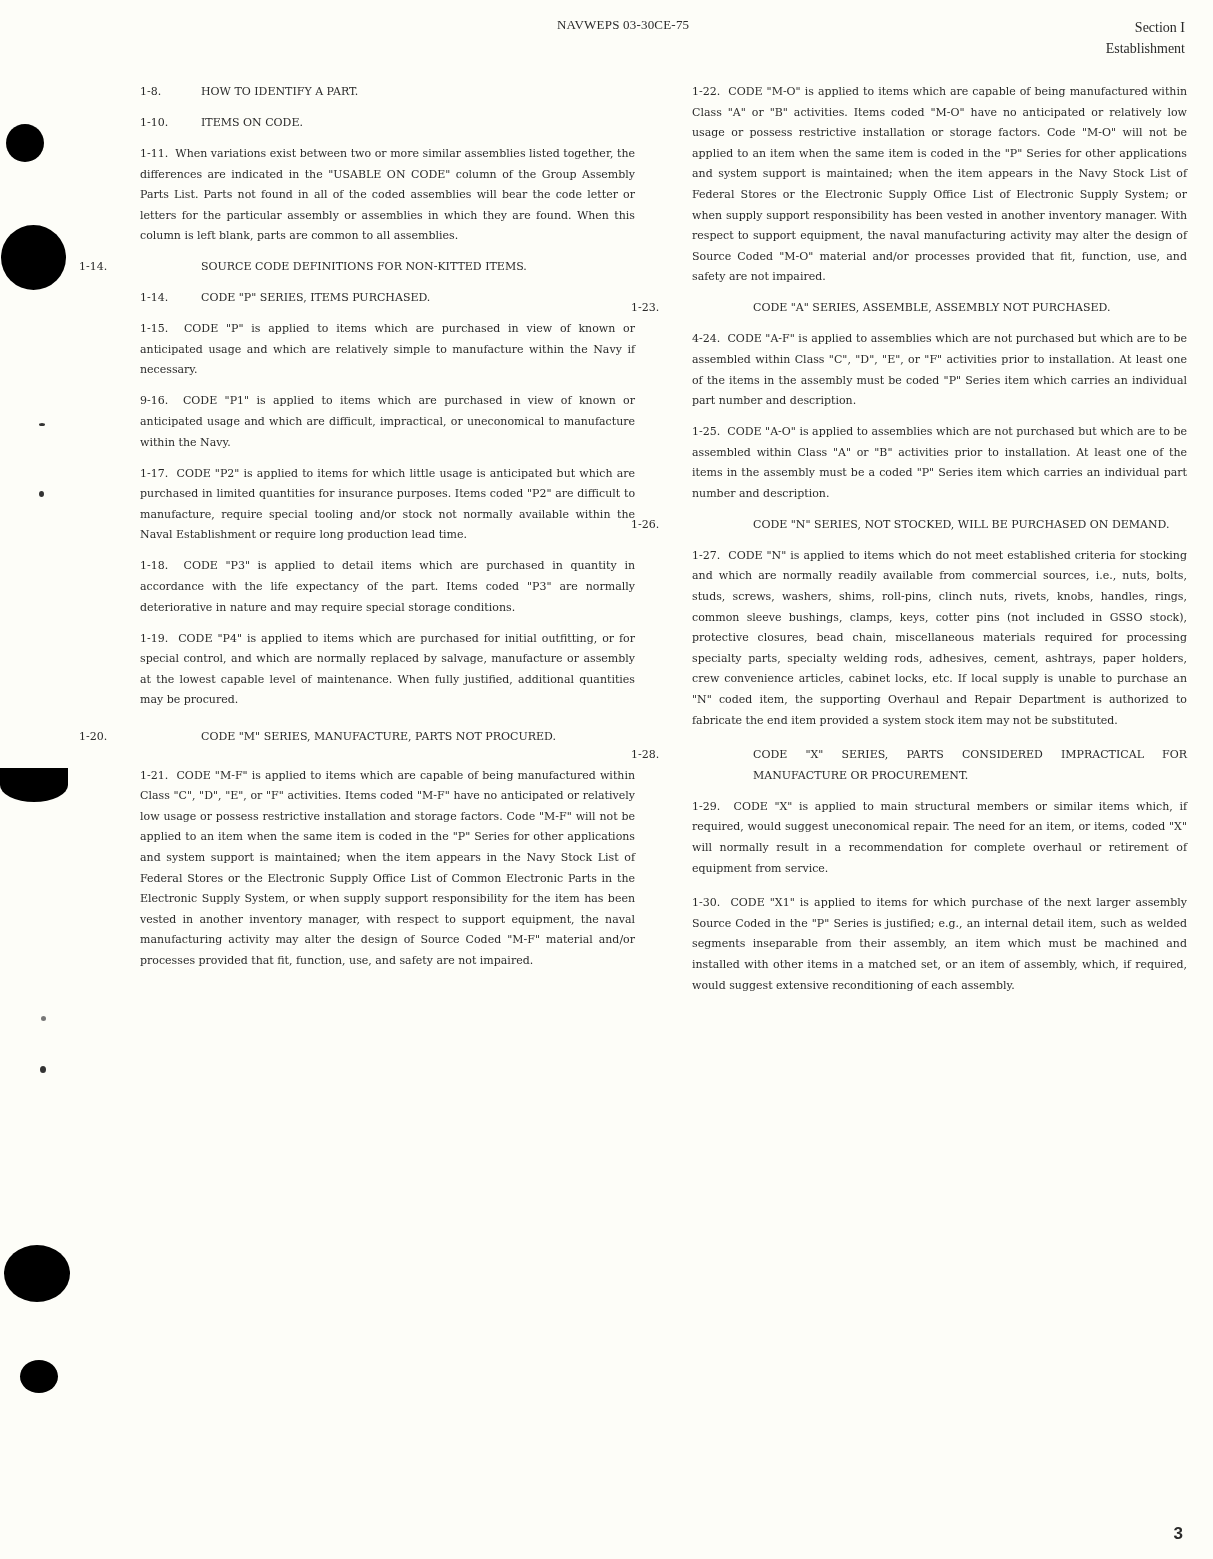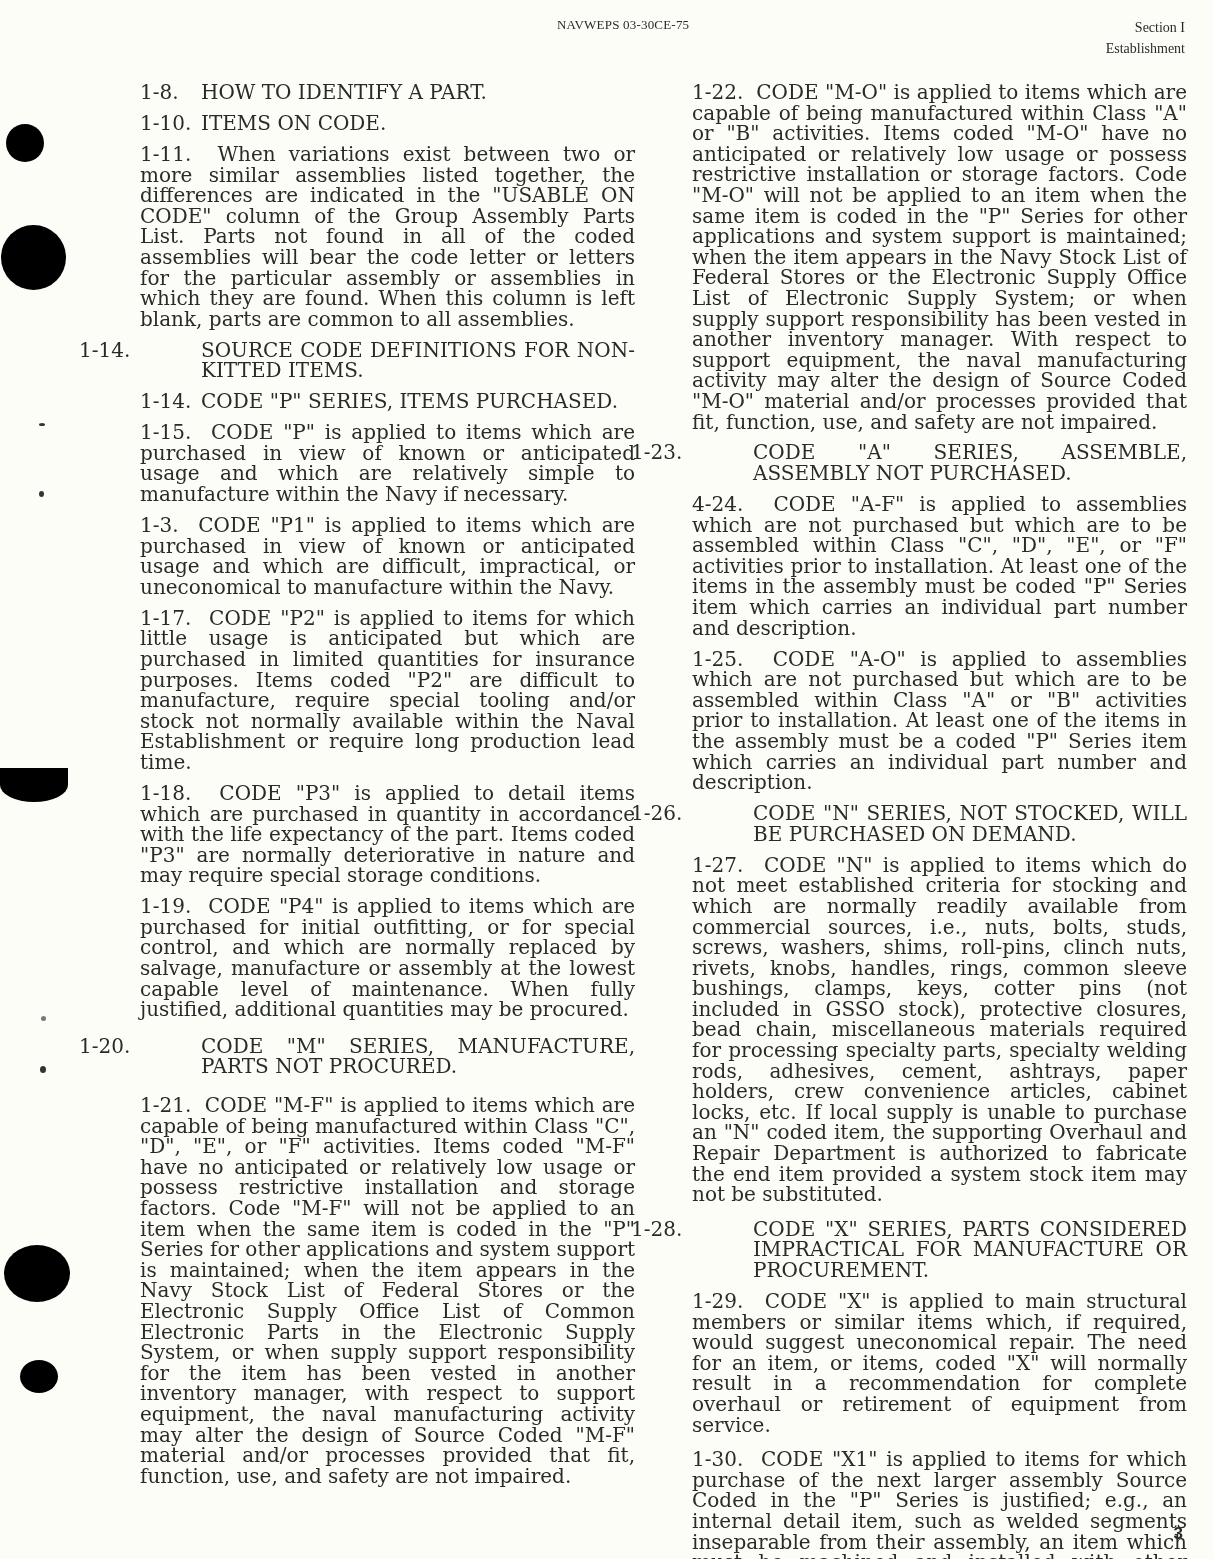--- a/index.html
+++ b/index.html
@@ -16,21 +16,21 @@
       font-size: 13px; letter-spacing: 0.2px;
       font-family: "Liberation Serif", serif;
     }
     .header-right {
       position: absolute; right: 28px; top: 17px;
       text-align: right; font-size: 14px; line-height: 21px;
       font-family: "Liberation Serif", serif;
     }
     .col {
       position: absolute; top: 82px; width: 495px;
-      font-size: 20px; line-height: 20.6px;
+      font-size: 11px; line-height: 20.6px;
       letter-spacing: 0px;
     }
     .col-left { left: 140px; }
     .col-right { left: 692px; }
     .para { margin: 0 0 10.4px 0; text-align: justify; }
     .para.extra { margin-top: 14px; }
     .head {
       margin: 0 0 10.4px 0;
       text-align: justify;
       text-align-last: left;
@@ -69,21 +69,21 @@
   <div>Establishment</div>
 </div>
 
 <div class="col col-left">
   <div class="head"><span class="num">1-8.</span><span class="title">HOW TO IDENTIFY A PART.</span></div>
   <div class="head"><span class="num">1-10.</span><span class="title">ITEMS ON CODE.</span></div>
   <p class="para"><span>1-11.</span>&nbsp; <span>When variations exist between two or more similar assemblies listed together, the differences are indicated in the "USABLE ON CODE" column of the Group Assembly Parts List. Parts not found in all of the coded assemblies will bear the code letter or letters for the particular assembly or assemblies in which they are found. When this column is left blank, parts are common to all assemblies.</span></p>
   <div class="head hang"><span class="num">1-14.</span><span class="title">SOURCE CODE DEFINITIONS FOR NON-KITTED ITEMS.</span></div>
   <div class="head"><span class="num">1-14.</span><span class="title">CODE "P" SERIES, ITEMS PURCHASED.</span></div>
   <p class="para"><span>1-15.</span>&nbsp; <span>CODE "P" is applied to items which are purchased in view of known or anticipated usage and which are relatively simple to manufacture within the Navy if necessary.</span></p>
-  <p class="para"><span>1-3.</span>&nbsp; <span>CODE "P1" is applied to items which are purchased in view of known or anticipated usage and which are difficult, impractical, or uneconomical to manufacture within the Navy.</span></p>
+  <p class="para"><span>9-16.</span>&nbsp; <span>CODE "P1" is applied to items which are purchased in view of known or anticipated usage and which are difficult, impractical, or uneconomical to manufacture within the Navy.</span></p>
   <p class="para"><span>1-17.</span>&nbsp; <span>CODE "P2" is applied to items for which little usage is anticipated but which are purchased in limited quantities for insurance purposes. Items coded "P2" are difficult to manufacture, require special tooling and/or stock not normally available within the Naval Establishment or require long production lead time.</span></p>
   <p class="para"><span>1-18.</span>&nbsp; <span>CODE "P3" is applied to detail items which are purchased in quantity in accordance with the life expectancy of the part. Items coded "P3" are normally deteriorative in nature and may require special storage conditions.</span></p>
   <p class="para"><span>1-19.</span>&nbsp; <span>CODE "P4" is applied to items which are purchased for initial outfitting, or for special control, and which are normally replaced by salvage, manufacture or assembly at the lowest capable level of maintenance. When fully justified, additional quantities may be procured.</span></p>
   <div class="head hang" style="margin-top:16px;margin-bottom:18px;"><span class="num">1-20.</span><span class="title">CODE "M" SERIES, MANUFACTURE, PARTS NOT PROCURED.</span></div>
   <p class="para"><span>1-21.</span>&nbsp; <span>CODE "M-F" is applied to items which are capable of being manufactured within Class "C", "D", "E", or "F" activities. Items coded "M-F" have no anticipated or relatively low usage or possess restrictive installation and storage factors. Code "M-F" will not be applied to an item when the same item is coded in the "P" Series for other applications and system support is maintained; when the item appears in the Navy Stock List of Federal Stores or the Electronic Supply Office List of Common Electronic Parts in the Electronic Supply System, or when supply support responsibility for the item has been vested in another inventory manager, with respect to support equipment, the naval manufacturing activity may alter the design of Source Coded "M-F" material and/or processes provided that fit, function, use, and safety are not impaired.</span></p>
 </div>
 
 <div class="col col-right">
   <p class="para"><span>1-22.</span>&nbsp; <span>CODE "M-O" is applied to items which are capable of being manufactured within Class "A" or "B" activities. Items coded "M-O" have no anticipated or relatively low usage or possess restrictive installation or storage factors. Code "M-O" will not be applied to an item when the same item is coded in the "P" Series for other applications and system support is maintained; when the item appears in the Navy Stock List of Federal Stores or the Electronic Supply Office List of Electronic Supply System; or when supply support responsibility has been vested in another inventory manager. With respect to support equipment, the naval manufacturing activity may alter the design of Source Coded "M-O" material and/or processes provided that fit, function, use, and safety are not impaired.</span></p>
   <div class="head hang"><span class="num">1-23.</span><span class="title">CODE "A" SERIES, ASSEMBLE, ASSEMBLY NOT PURCHASED.</span></div>

